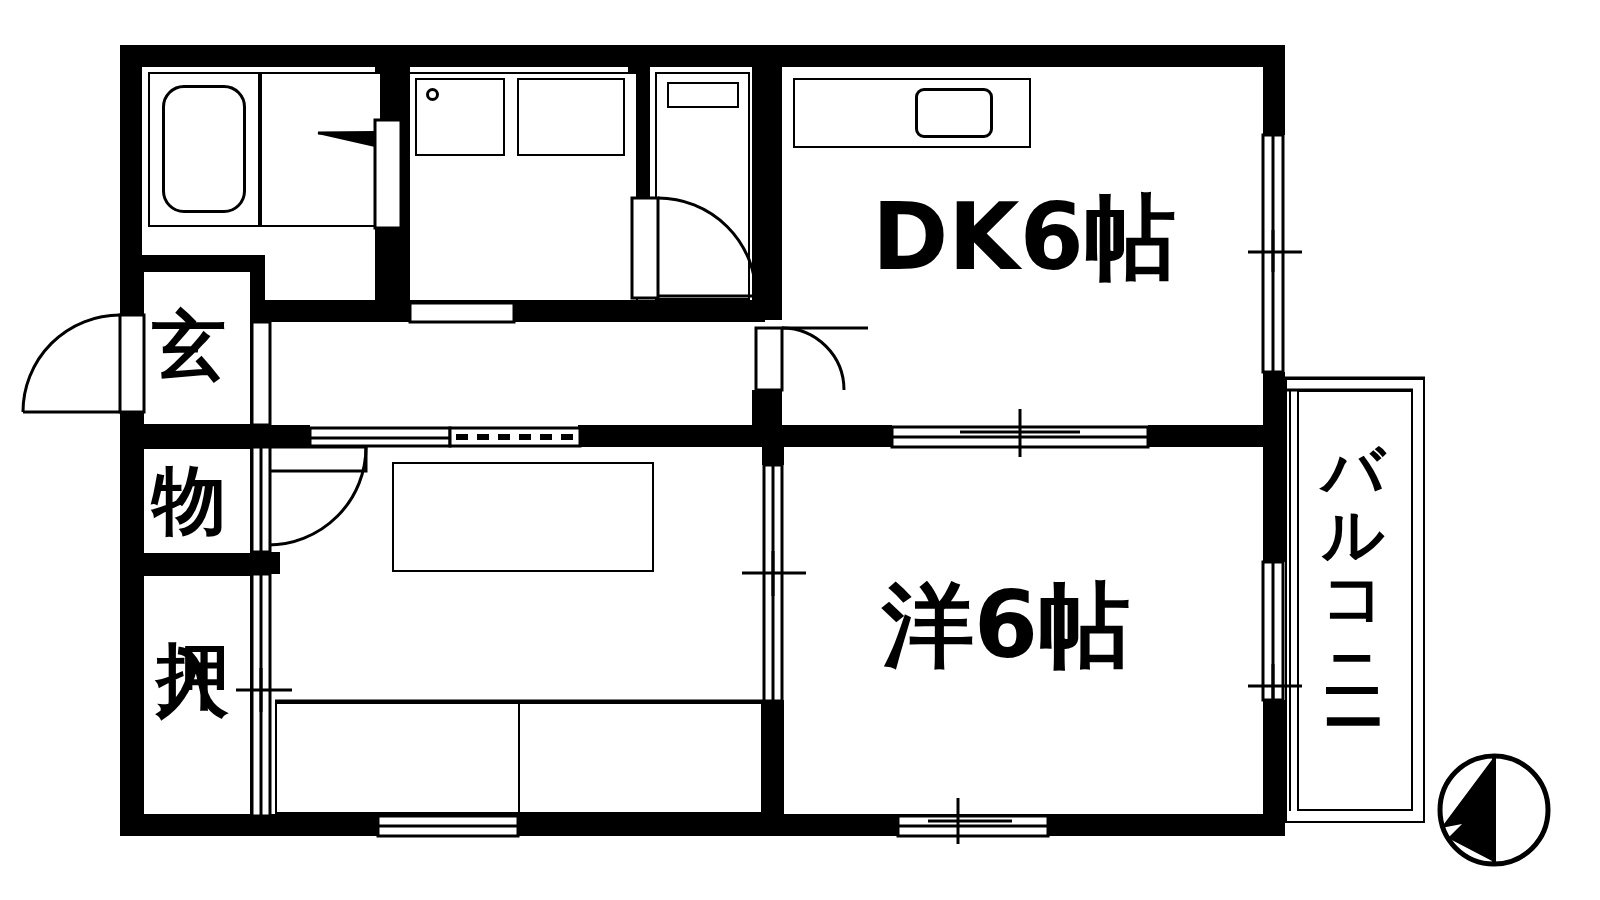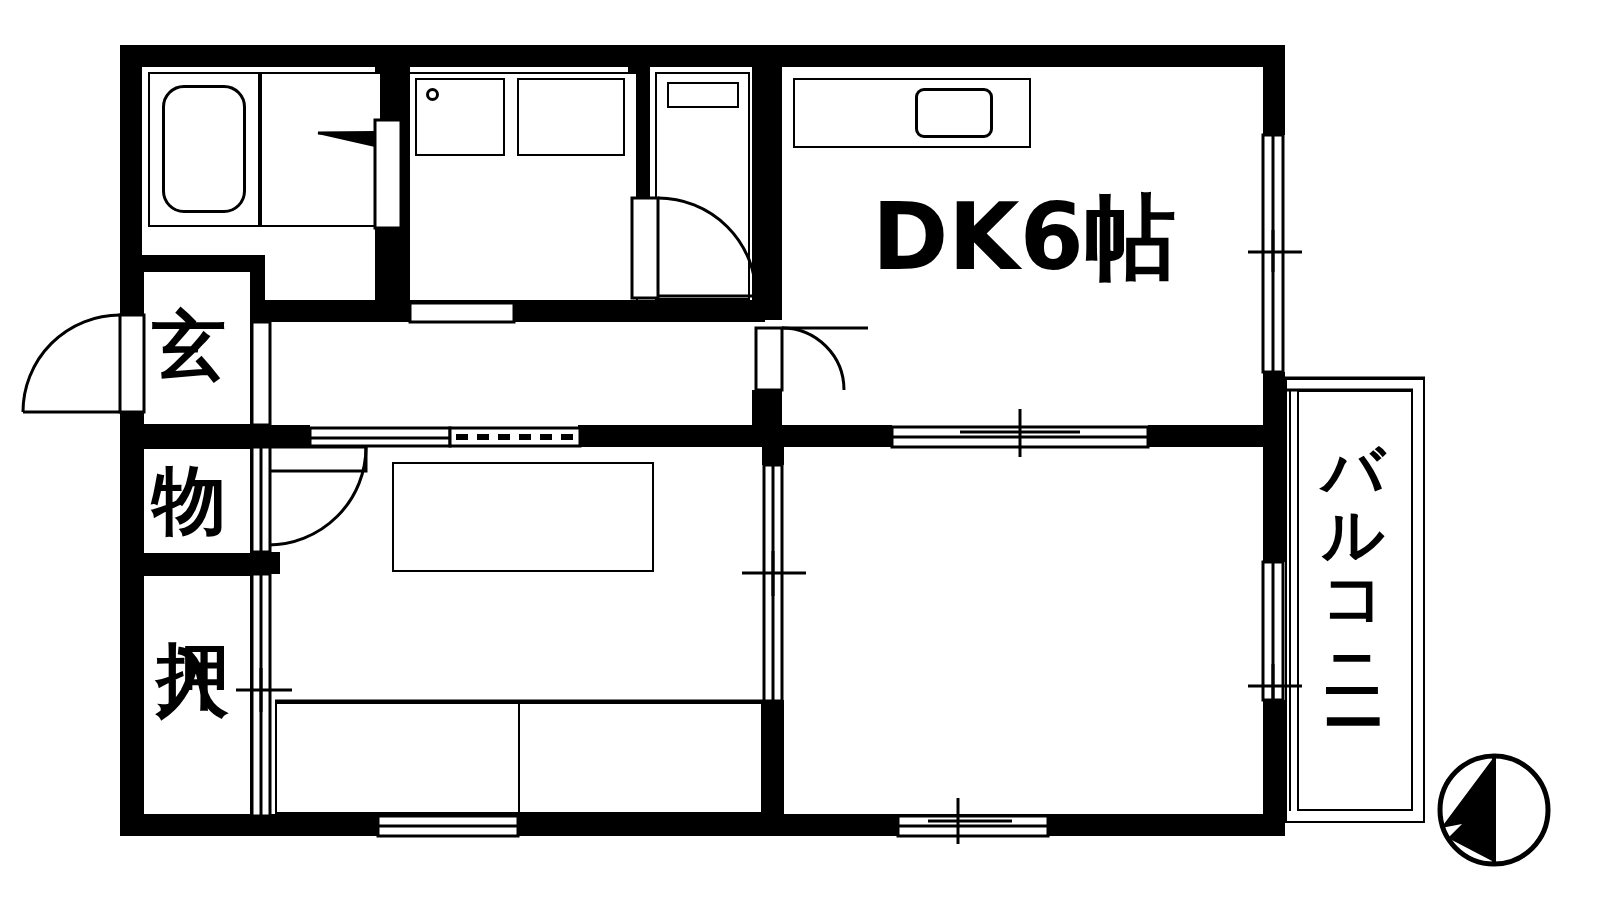--- a/index.html
+++ b/index.html
@@ -228,20 +228,21 @@
       <circle cx="1494" cy="810" r="54" fill="#fff" stroke="#000" stroke-width="5"></circle>
       <line x1="1494" y1="756" x2="1494" y2="864" stroke="#000" stroke-width="4"></line>
       <path d="M 1494,757 L 1494,862 L 1448,838 L 1462,824 L 1441,828 Z" fill="#000"></path>
     </g>
 
   </svg>
 
   <div class="label" style="left:872px;top:192px;font-size:92px;">DK6帖</div>
 
 
+  <div class="label" style="left:882px;top:580px;font-size:92px;">洋6帖</div>
 
   <div class="label" style="left:152px;top:308px;font-size:74px;">玄</div>
 
   <div class="label" style="left:152px;top:463px;font-size:74px;">物</div>
 
   <div class="vlabel" style="left:156px;top:584px;font-size:72px;">押入</div>
 
   <div class="vlabel" style="left:1322px;top:400px;font-size:62px;">バルコニー</div>
 
 </div>

